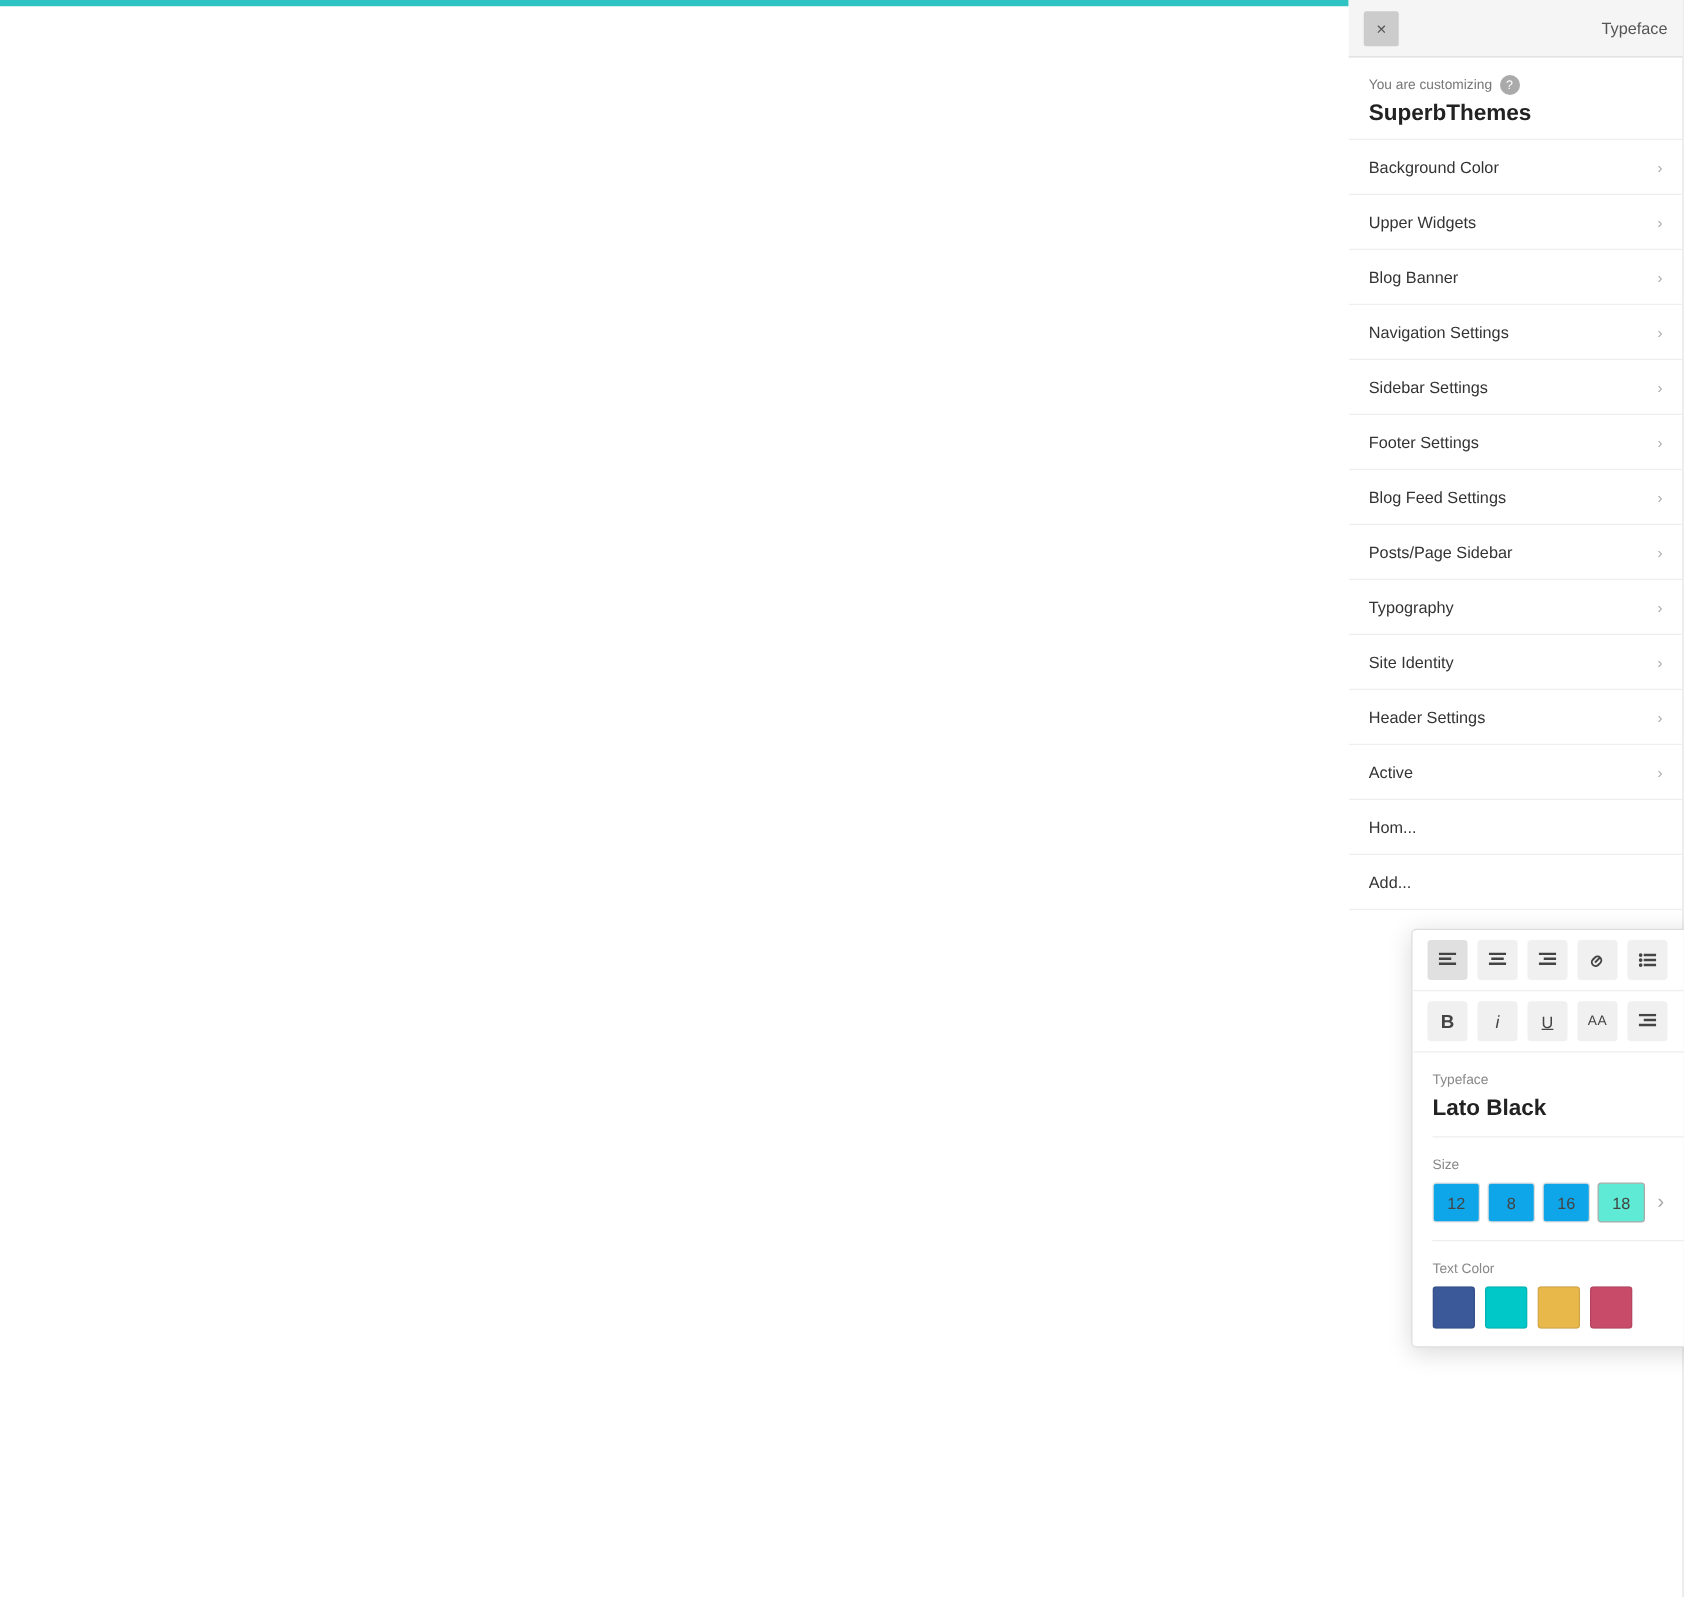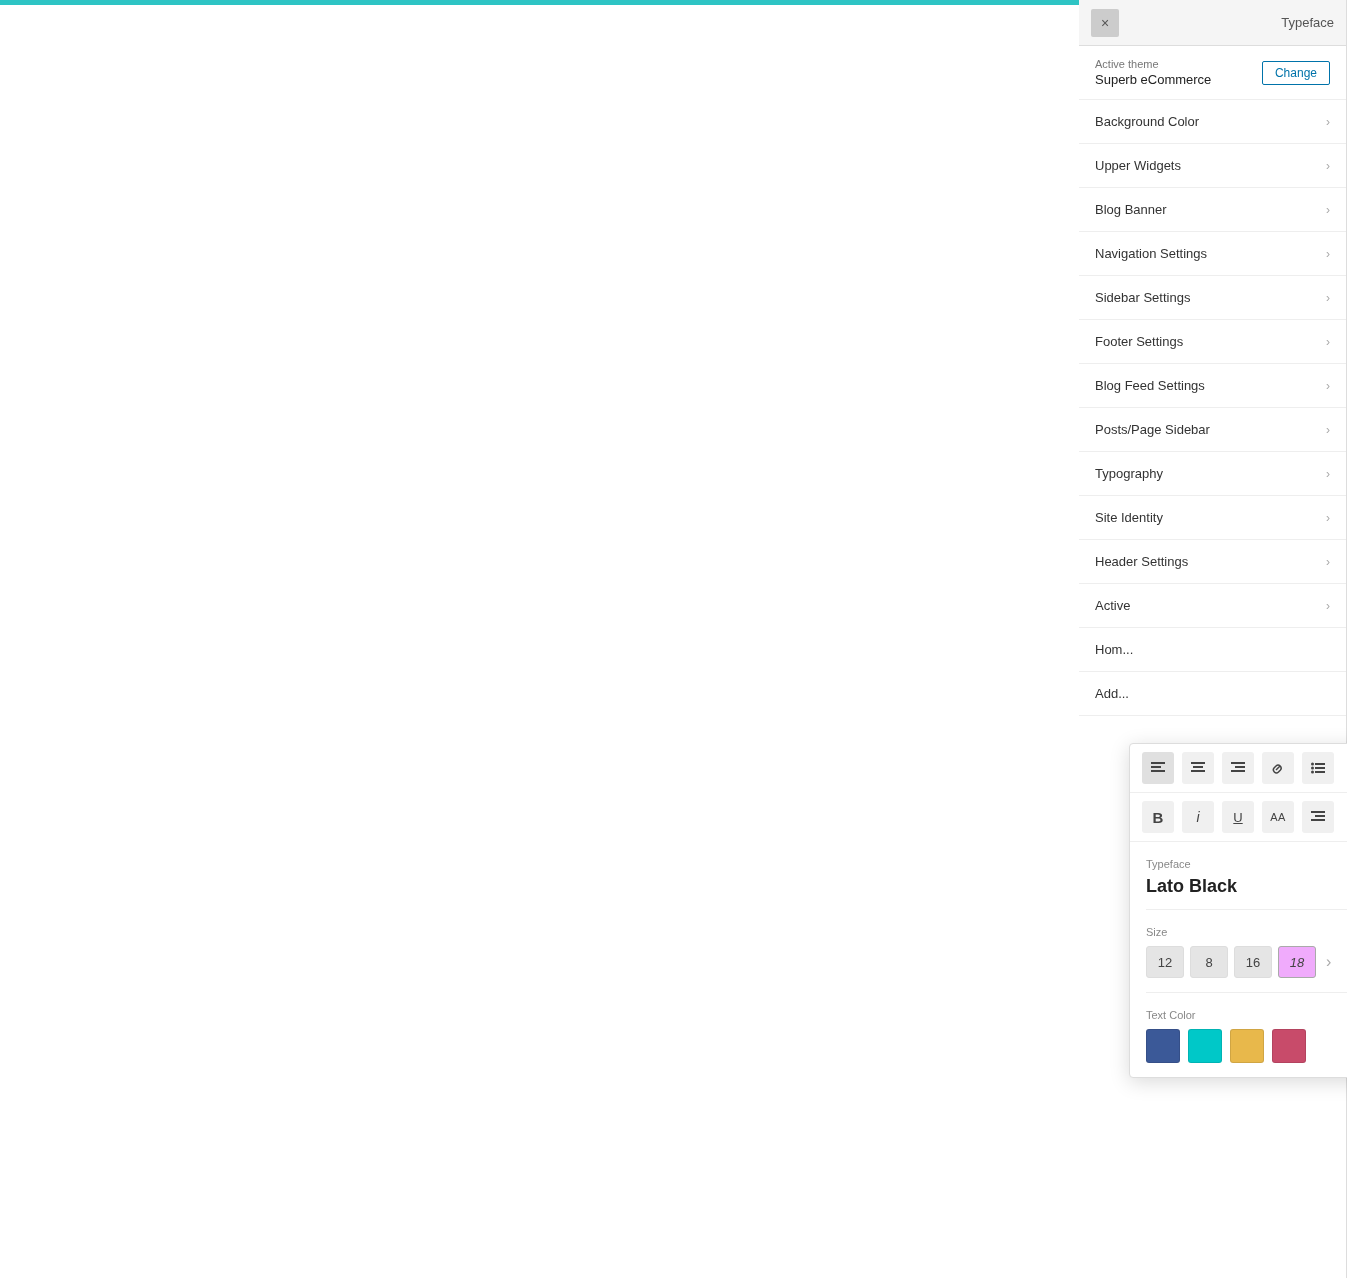--- a/index.html
+++ b/index.html
@@ -116,28 +116,28 @@
     .typo-body {
       padding: 16px 16px 14px;
     }
     .typo-section-label { font-size: 11px; color: #888; margin-bottom: 6px; }
     .typeface-name { font-size: 18px; font-weight: 900; color: #222; margin-bottom: 16px; border-bottom: 1px solid #eee; padding-bottom: 12px; }
     .size-label { font-size: 11px; color: #888; margin-bottom: 8px; }
     .size-options { display: flex; align-items: center; gap: 6px; margin-bottom: 16px; border-bottom: 1px solid #eee; padding-bottom: 14px; }
     .size-option {
       width: 38px; height: 32px;
       border: 1px solid #ddd;
-      background: #e5e5e5;
+      background: #0ea5e9;
       border-radius: 3px;
       cursor: pointer;
       font-size: 13px;
       color: #444;
       display: flex; align-items: center; justify-content: center;
     }
-    .size-option.selected { background: #f0abfc; border-color: #aaa; font-style: italic; }
+    .size-option.selected { background: #5eead4; border-color: #aaa; }
     .size-more { color: #aaa; font-size: 16px; cursor: pointer; margin-left: 4px; }
     .color-label { font-size: 11px; color: #888; margin-bottom: 8px; }
     .color-swatches { display: flex; gap: 8px; }
     .color-swatch {
       width: 34px; height: 34px;
       border-radius: 3px;
       cursor: pointer;
       border: 1px solid rgba(0,0,0,0.1);
     }
 
@@ -229,30 +229,28 @@
 <div class="teal-bar"></div>
 
 <div class="customizer-panel">
   <div class="panel-header">
     <button class="close-btn">
       <span>×</span>
     </button>
     <span class="published-label">Typeface</span>
   </div>
 
-
-  <div class="theme-section">
-    <div class="theme-row">
-      <div>
-        <div class="theme-label">Active theme</div>
-        <div class="theme-name">Superb eCommerce</div>
-      </div>
-      <button class="change-btn">Change</button>
-    </div>
+  <div class="panel-info">
+    <div class="customizing-label">
+      <span>You are customizing</span>
+      <span class="help-icon">?</span>
+    </div>
+    <div class="site-name">SuperbThemes</div>
   </div>
+
 
   <div class="menu-items">
     <div class="menu-item">
       <span>Background Color</span>
       <span class="chevron">›</span>
     </div>
     <div class="menu-item">
       <span>Upper Widgets</span>
       <span class="chevron">›</span>
     </div>

